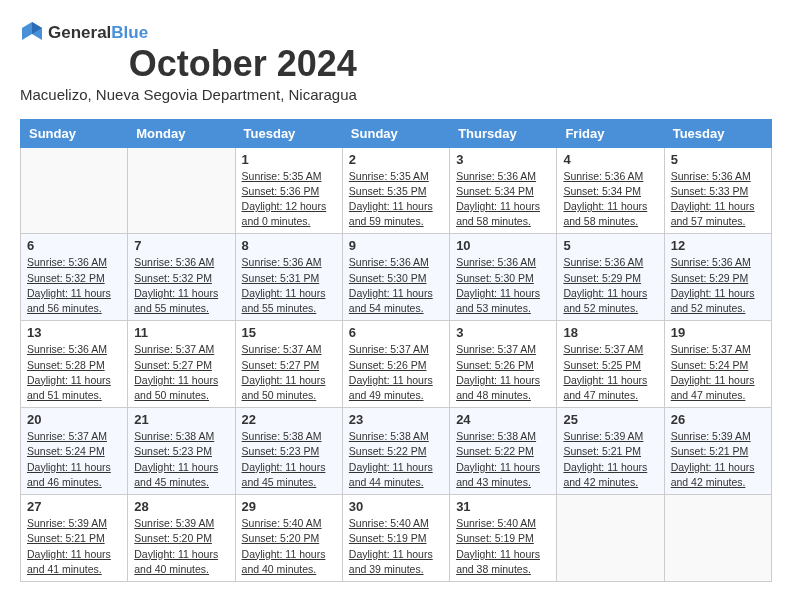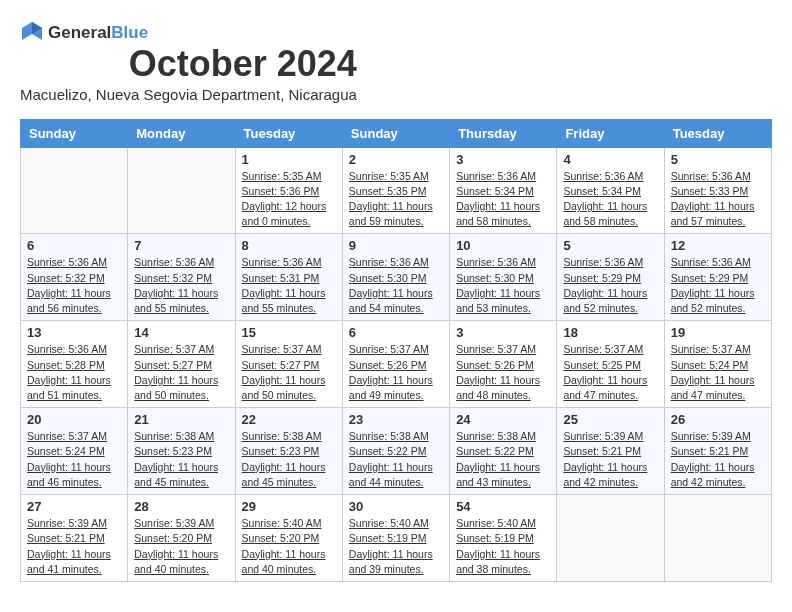--- a/index.html
+++ b/index.html
@@ -174,21 +174,21 @@
           <span class="day-num">12</span>
           <div class="day-info">Sunrise: 5:36 AM<br>Sunset: 5:29 PM<br>Daylight: 11 hours and 52 minutes.</div>
         </td>
       </tr>
       <tr>
         <td>
           <span class="day-num">13</span>
           <div class="day-info">Sunrise: 5:36 AM<br>Sunset: 5:28 PM<br>Daylight: 11 hours and 51 minutes.</div>
         </td>
         <td>
-          <span class="day-num">14</span>
+          <span class="day-num">11</span>
           <div class="day-info">Sunrise: 5:37 AM<br>Sunset: 5:27 PM<br>Daylight: 11 hours and 50 minutes.</div>
         </td>
         <td>
           <span class="day-num">15</span>
           <div class="day-info">Sunrise: 5:37 AM<br>Sunset: 5:27 PM<br>Daylight: 11 hours and 50 minutes.</div>
         </td>
         <td>
           <span class="day-num">6</span>
           <div class="day-info">Sunrise: 5:37 AM<br>Sunset: 5:26 PM<br>Daylight: 11 hours and 49 minutes.</div>
         </td>
@@ -246,20 +246,20 @@
         </td>
         <td>
           <span class="day-num">29</span>
           <div class="day-info">Sunrise: 5:40 AM<br>Sunset: 5:20 PM<br>Daylight: 11 hours and 40 minutes.</div>
         </td>
         <td>
           <span class="day-num">30</span>
           <div class="day-info">Sunrise: 5:40 AM<br>Sunset: 5:19 PM<br>Daylight: 11 hours and 39 minutes.</div>
         </td>
         <td>
-          <span class="day-num">54</span>
+          <span class="day-num">31</span>
           <div class="day-info">Sunrise: 5:40 AM<br>Sunset: 5:19 PM<br>Daylight: 11 hours and 38 minutes.</div>
         </td>
         <td class="empty"></td>
         <td class="empty"></td>
       </tr>
     </tbody>
 </table>
 
 </body></html>

